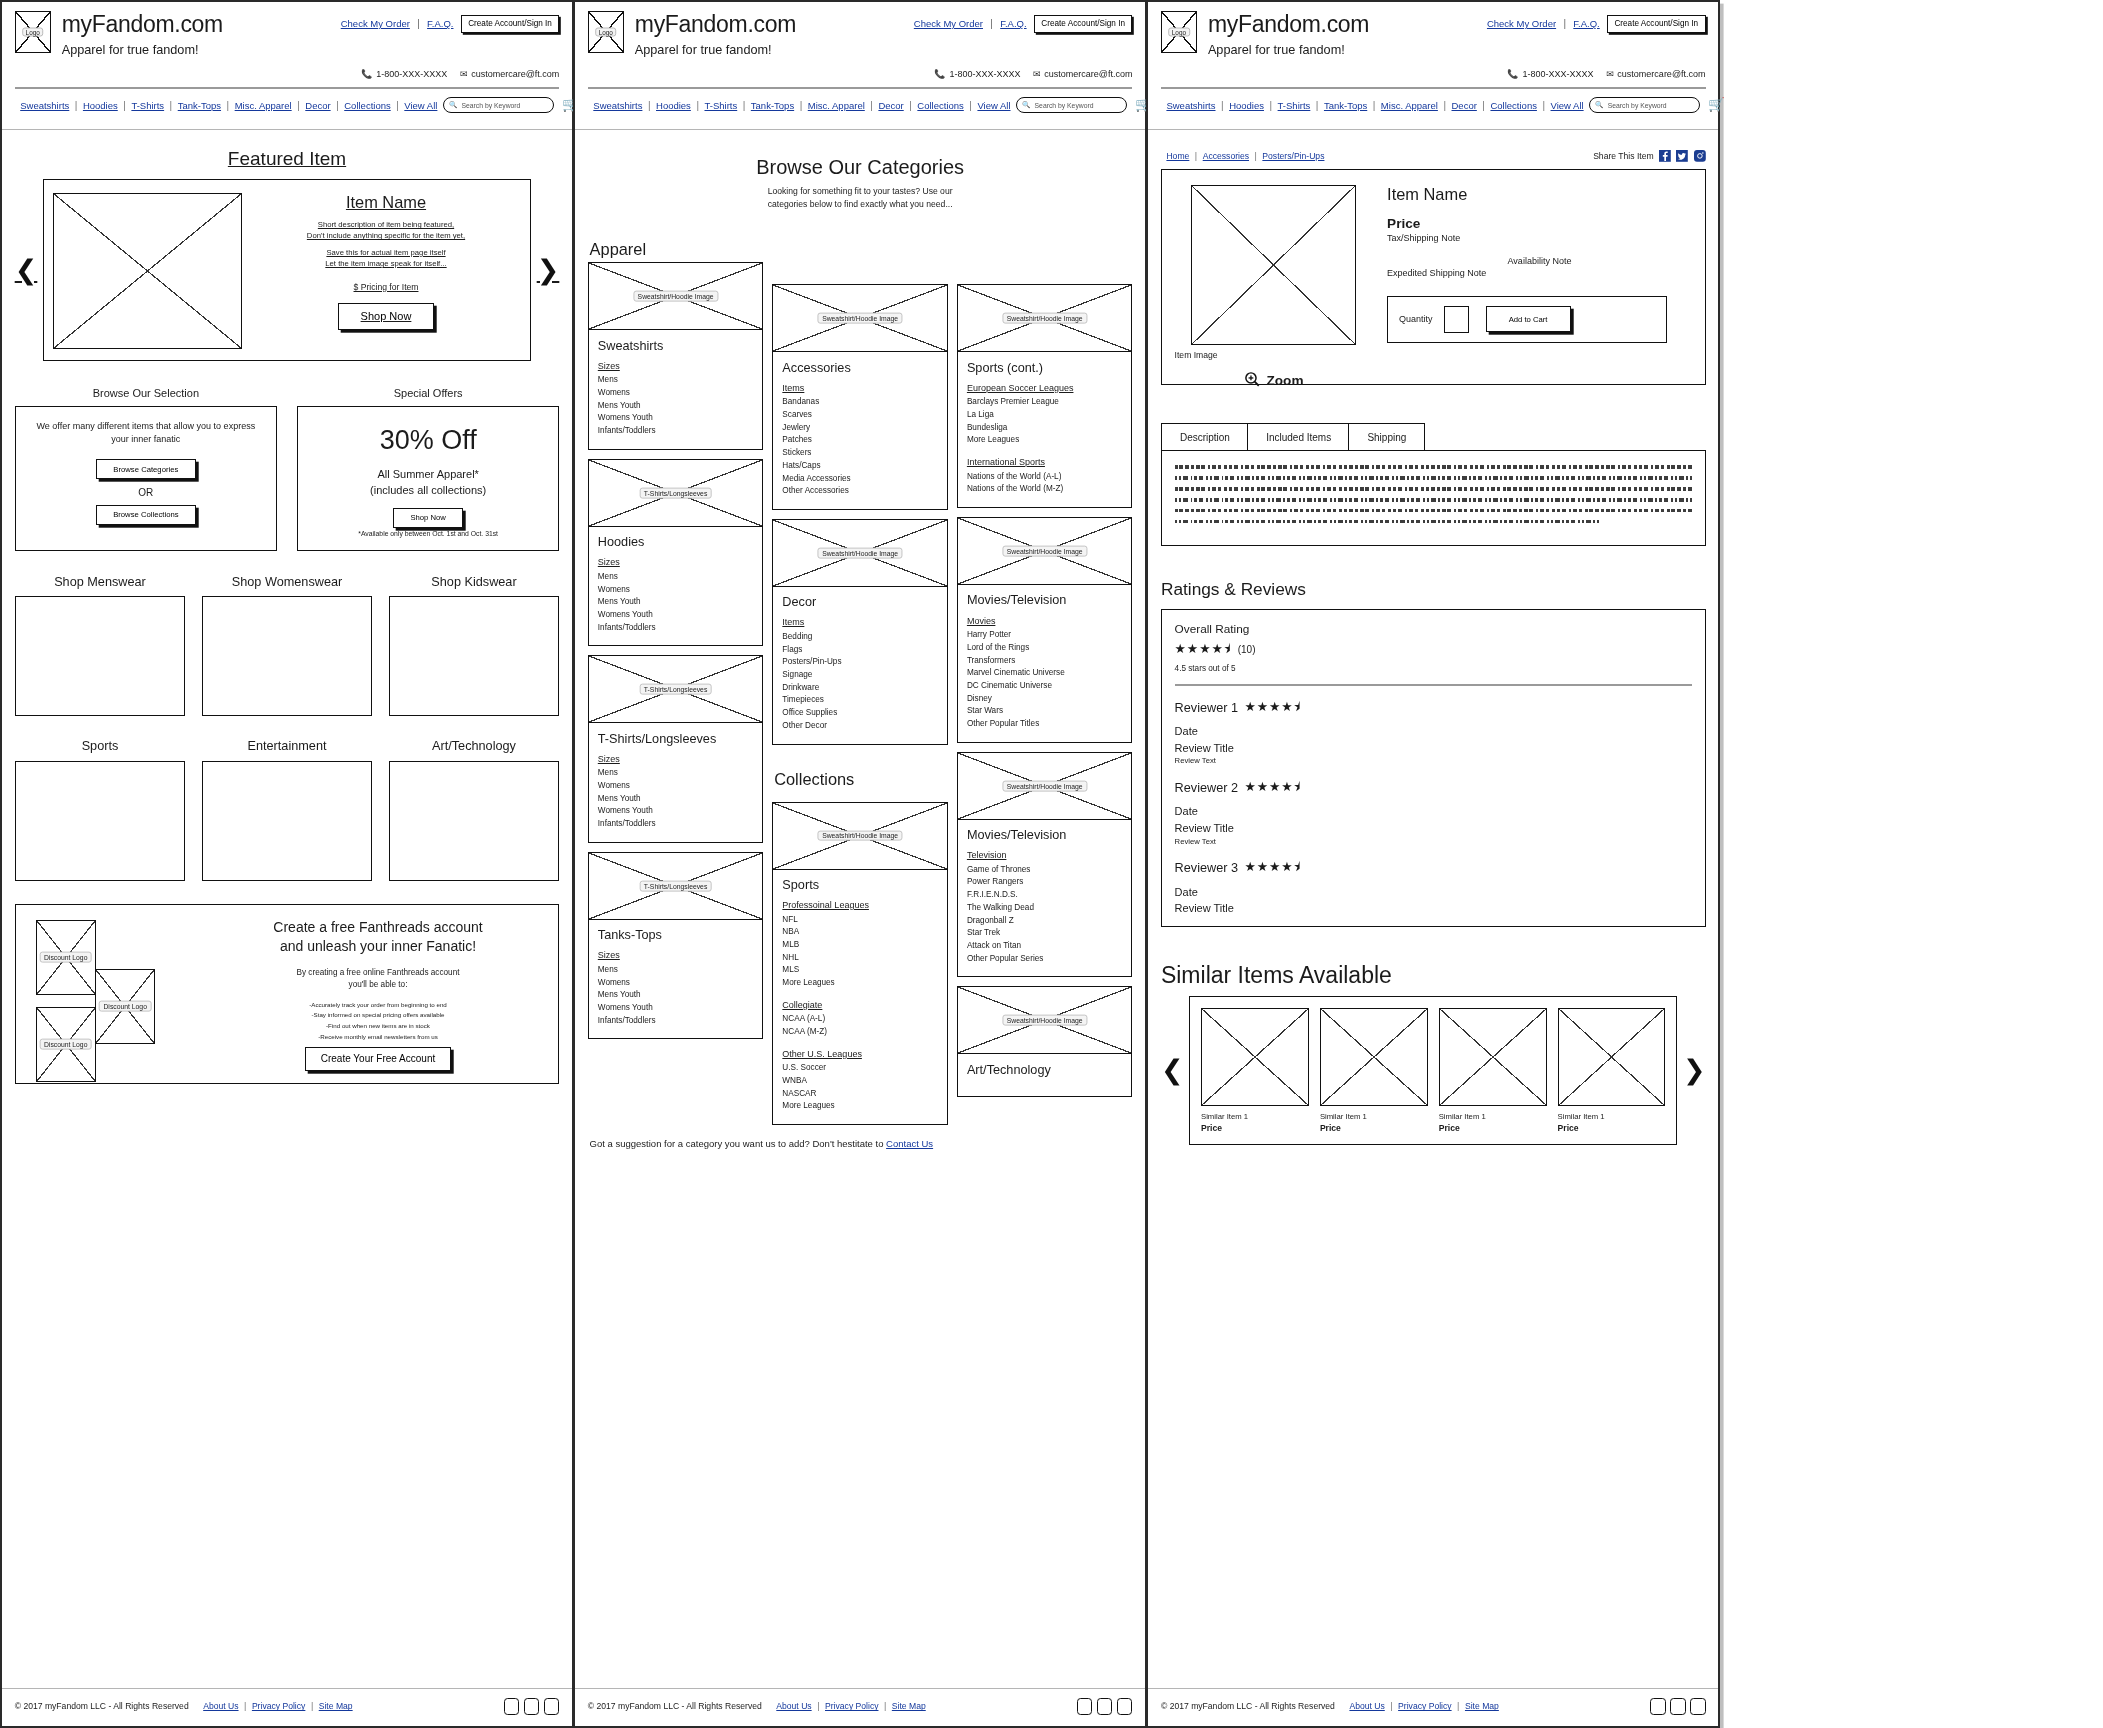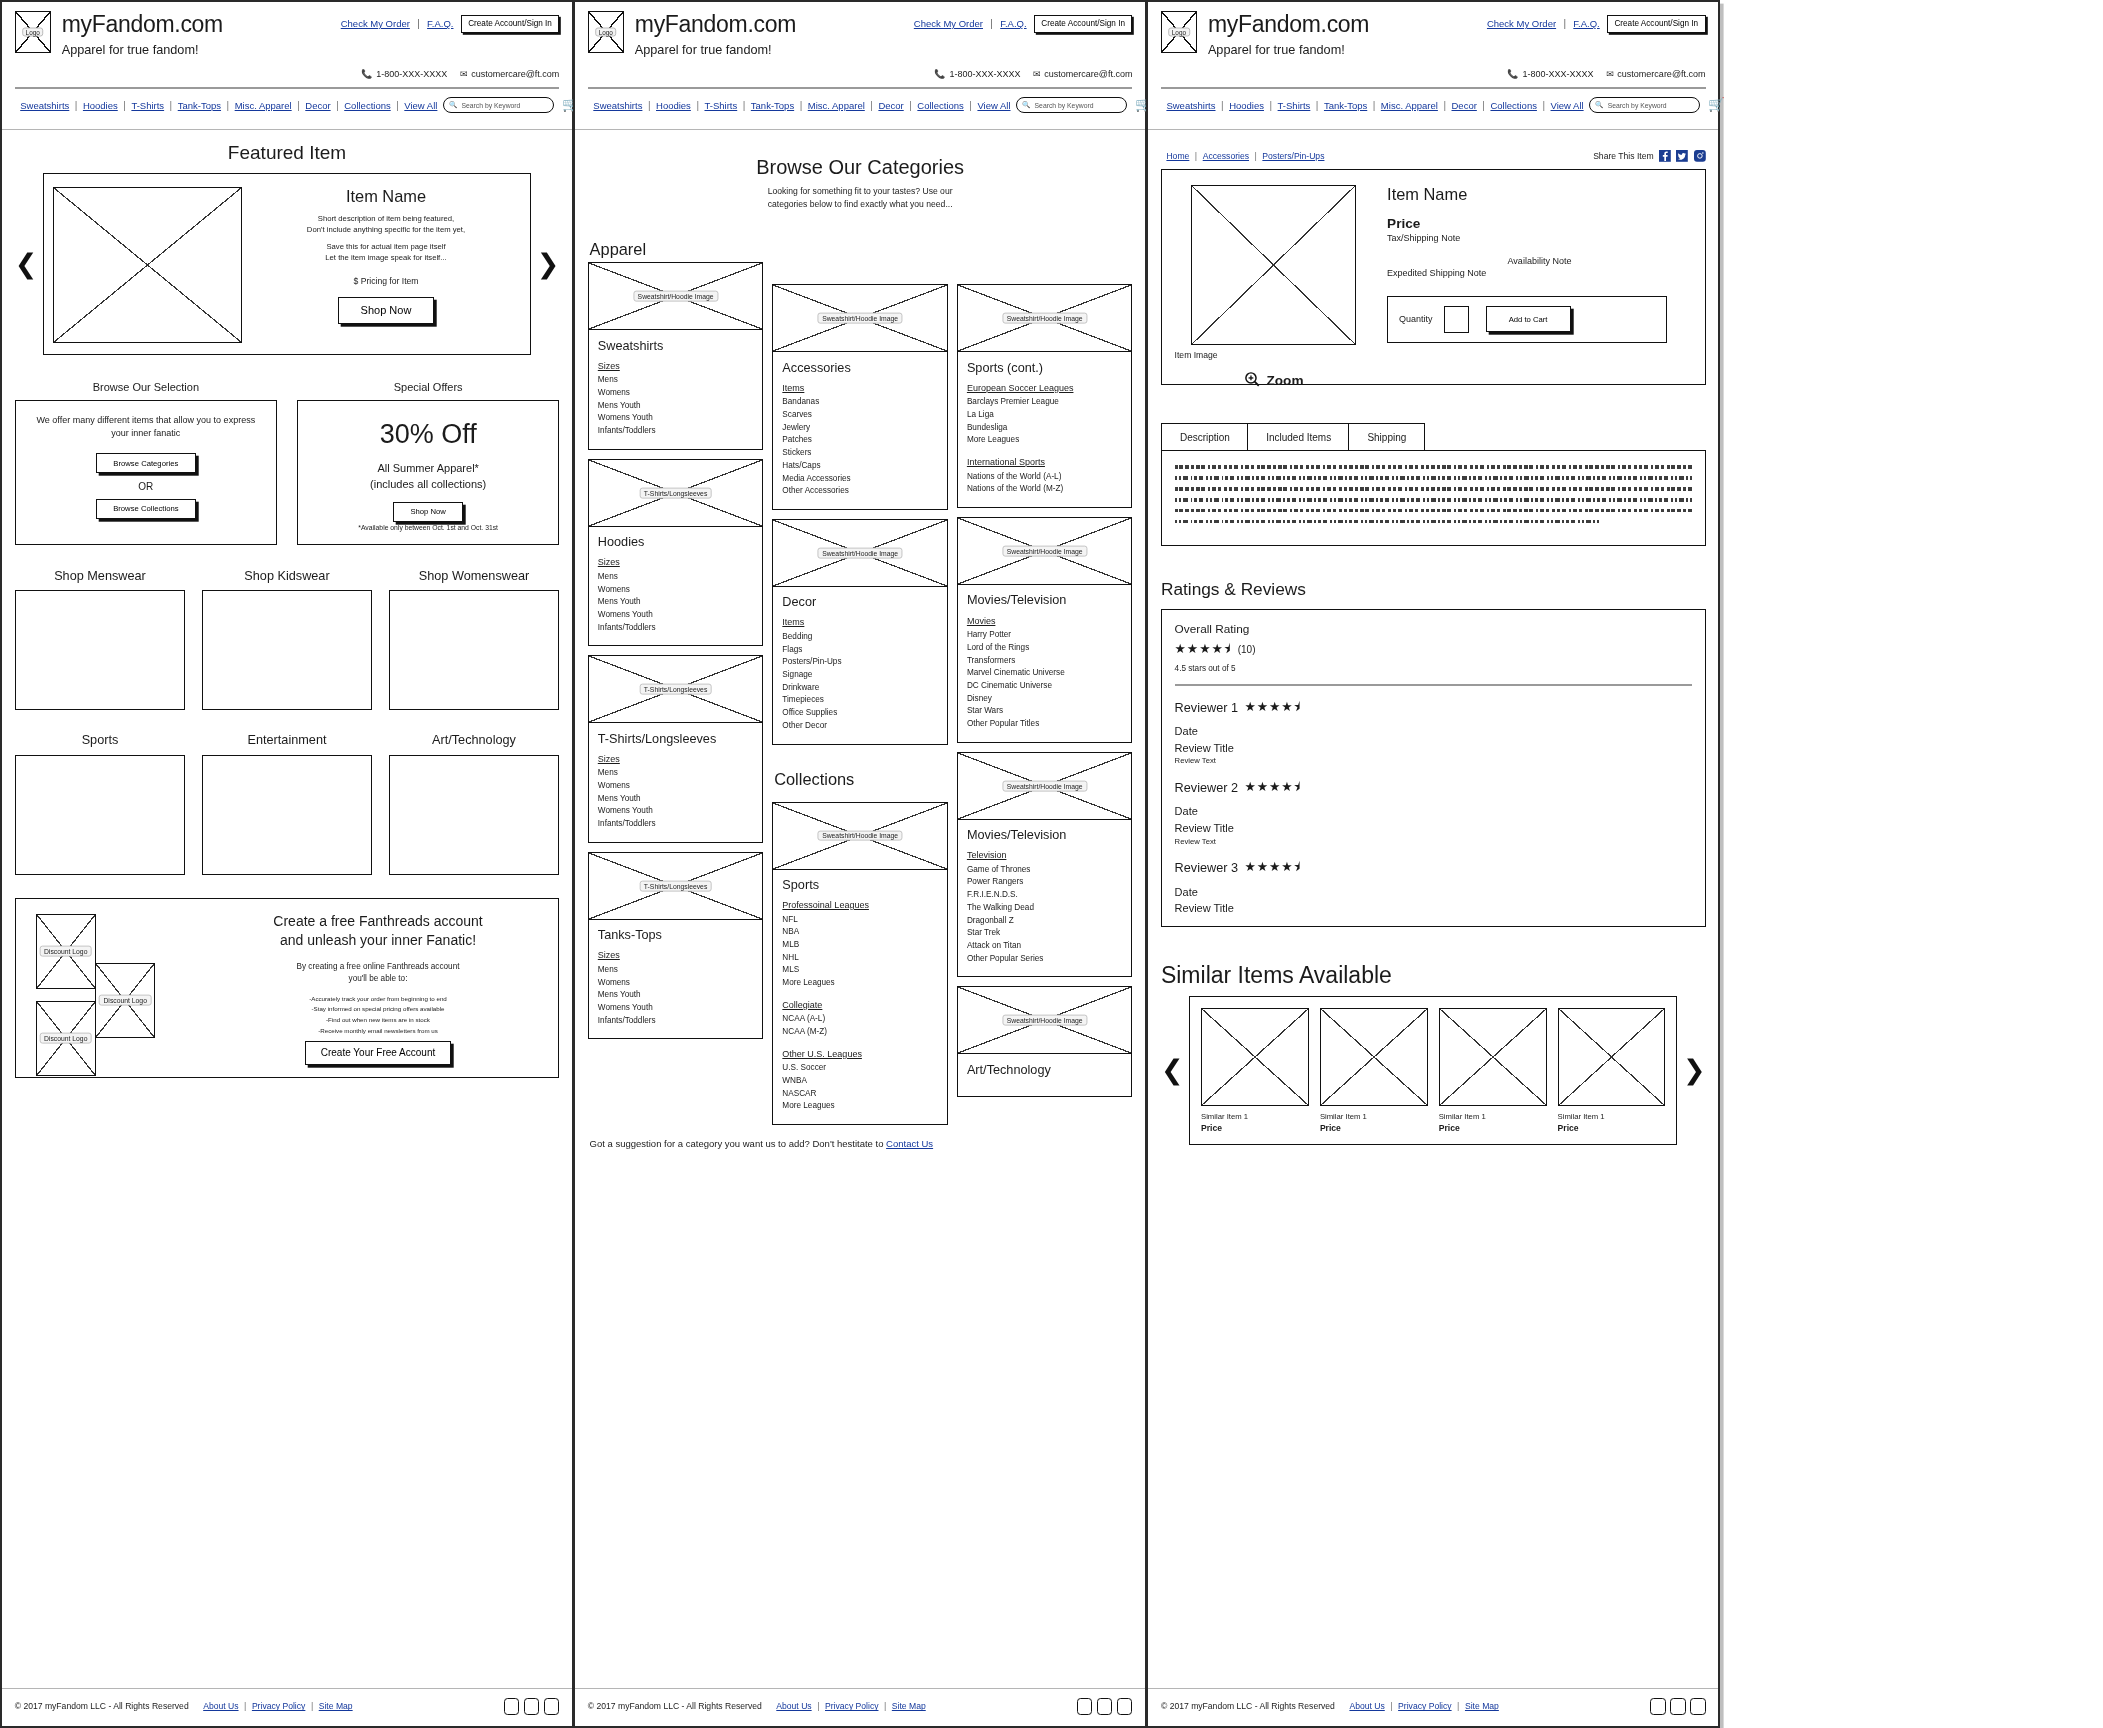--- a/index.html
+++ b/index.html
@@ -72,21 +72,21 @@
   .ph .d2{ background:linear-gradient(to top right,transparent calc(50% - 0.6px),#333 calc(50% - 0.6px),#333 calc(50% + 0.6px),transparent calc(50% + 0.6px)); }
   .ph .lbl{
     position:absolute; left:50%; top:50%; transform:translate(-50%,-50%);
     background:#f4f4f4; border:0.9px solid #c4c4c4; border-radius:2.7px;
     font-size:6.8px; padding:0.9px 3.6px; white-space:nowrap; color:#222;
   }
   .sect-title{ text-align:center; font-size:19px; font-weight:400; }
   .arrow{ font-size:27px; color:#111; line-height:1; user-select:none; }
 
   
-  .feat-wrap{ margin-top:12px; }
+  .feat-wrap{ margin-top:18px;text-decoration:underline; }
   .feat-box{ display:flex; align-items:center; gap:5.5px; margin-top:9px; }
   .feat-card{ flex:1; border:1.8px solid #111; display:flex; padding:12.7px 9px; gap:9px; height:182px; }
   .feat-img{ width:189px; height:156px; }
   .feat-info{ flex:1; text-align:center; display:flex; flex-direction:column; align-items:center; }
   .feat-info h3{ font-size:16.4px; font-weight:400; margin-bottom:7.3px; }
   .feat-desc{ font-size:7.7px; line-height:1.45; }
   .feat-price{ font-size:8.6px; margin-top:12.7px; }
   .btn-shadow{
     border:1.8px solid #111; background:#fff; box-shadow:2.7px 2.7px 0 #111;
     padding:6.4px 22px; font-size:11px; margin-top:11px;
@@ -307,25 +307,25 @@
           </div>
         </div>
       </div>
 
       <div class="grid3">
         <div class="gcell">
           <div class="gt">Shop Menswear</div>
           <div class="gbox"></div>
         </div>
         <div class="gcell">
+          <div class="gt">Shop Womenswear</div>
+          <div class="gbox"></div>
+        </div>
+        <div class="gcell">
           <div class="gt">Shop Kidswear</div>
-          <div class="gbox"></div>
-        </div>
-        <div class="gcell">
-          <div class="gt">Shop Womenswear</div>
           <div class="gbox"></div>
         </div>
       </div>
 
       <div class="grid3">
         <div class="gcell">
           <div class="gt">Sports</div>
           <div class="gbox"></div>
         </div>
         <div class="gcell">

